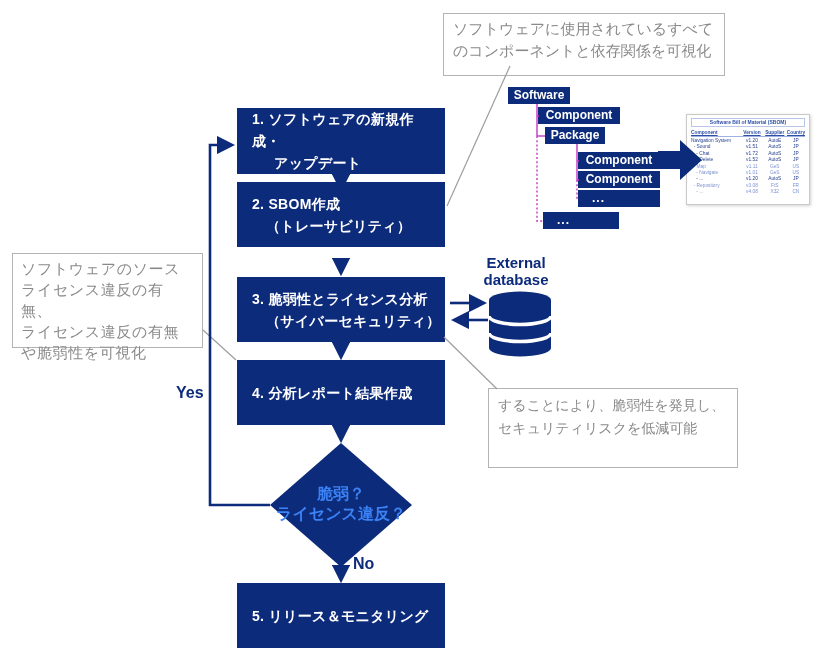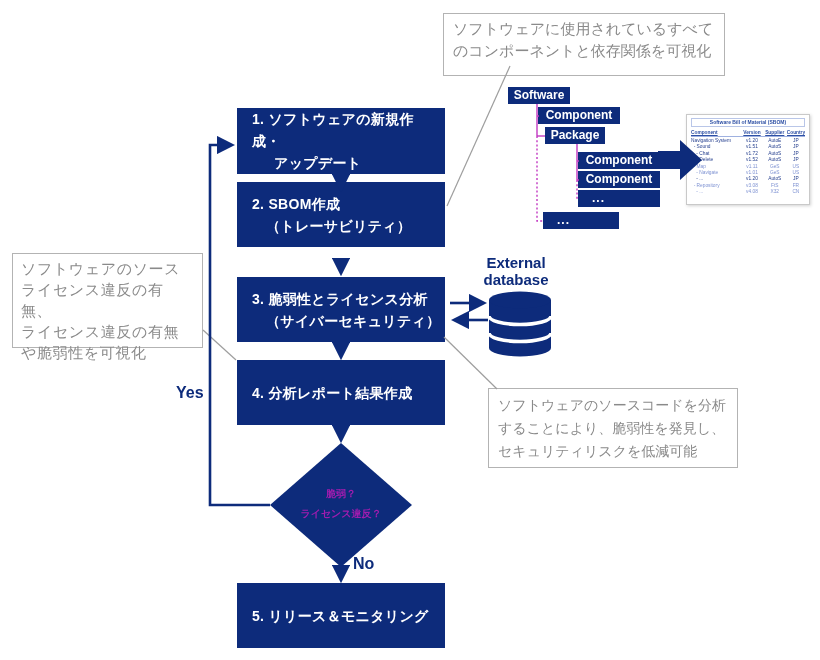--- a/index.html
+++ b/index.html
@@ -22,21 +22,21 @@
   
   .step{position:absolute;left:237px;width:208px;height:65px;background:var(--navy,#0d2b7b);
         color:#fff;display:flex;flex-direction:column;justify-content:center;
         padding-left:15px;padding-right:4px;box-sizing:border-box;z-index:2;}
   .sline{font-size:14px;line-height:22px;font-weight:600;letter-spacing:.3px;}
   .indent{padding-left:22px;}
   .indent-p{padding-left:14px;}
 
   
   .diamond-text{position:absolute;left:266px;top:484px;width:150px;text-align:center;
-        color:#a21caf;font-size:10px;line-height:20px;font-weight:600;z-index:4;}
+        color:#3b82f6;font-size:16px;line-height:20px;font-weight:600;z-index:4;}
 
   .yes-label,.no-label{position:absolute;color:var(--navy,#0d2b7b);font-size:16px;
         font-weight:600;z-index:2;}
   .yes-label{left:176px;top:384px;}
   .no-label{left:353px;top:555px;}
 
   .db-label{position:absolute;left:460px;top:254px;width:112px;text-align:center;
         color:var(--navy,#0d2b7b);font-size:15px;line-height:17px;font-weight:700;z-index:2;}
 
   
@@ -80,21 +80,20 @@
   </div>
 
   <div class="callout callout-left">
     <div>ソフトウェアのソース</div>
     <div>ライセンス違反の有無、</div>
     <div>ライセンス違反の有無</div>
     <div>や脆弱性を可視化</div>
   </div>
 
   <div class="callout callout-br">
-    <div>ソフトウェアのソースコードを分析</div>
     <div>することにより、脆弱性を発見し、</div>
     <div>セキュリティリスクを低減可能</div>
   </div>
 
   <div class="step" style="top:108px;height:66px;">
     <div class="sline">1. ソフトウェアの新規作成・</div>
     <div class="sline indent">アップデート</div>
   </div>
   <div class="step" style="top:182px;">
     <div class="sline">2. SBOM作成</div>

